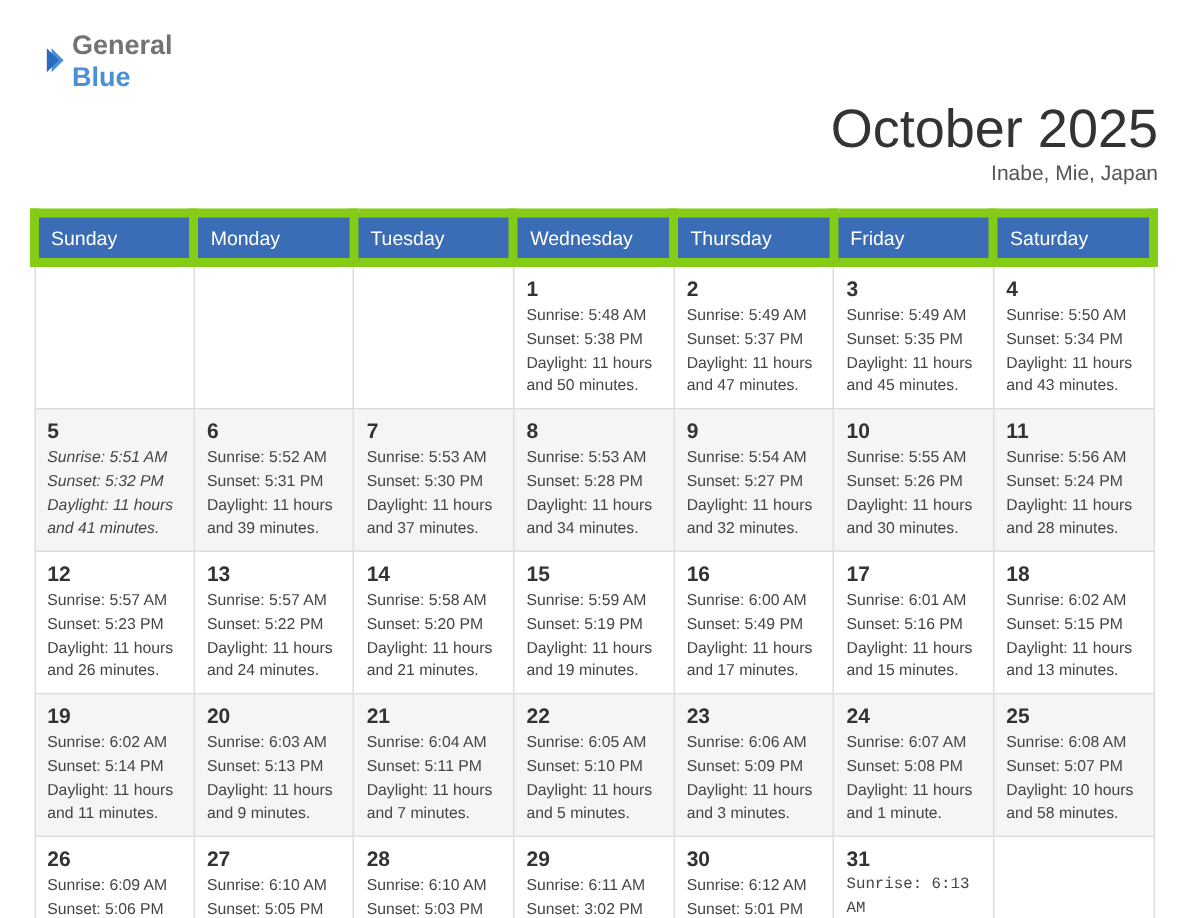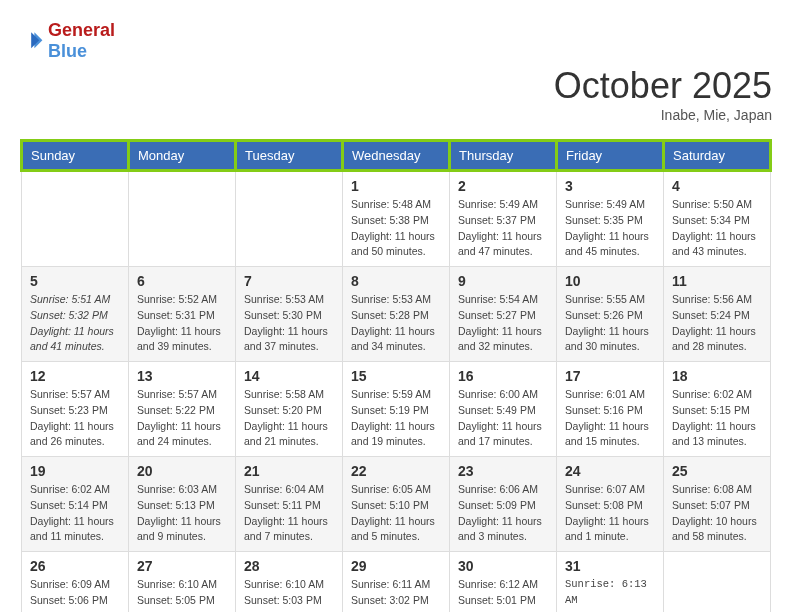--- a/index.html
+++ b/index.html
@@ -17,21 +17,21 @@
       margin-bottom: 16px;
     }
     .logo {
       display: flex;
       align-items: center;
       gap: 4px;
     }
     .logo-text-general {
       font-size: 18px;
       font-weight: bold;
-      color: #b91c1c;
+      color: #737373;
     }
     .logo-text-blue {
       font-size: 18px;
       font-weight: bold;
       color: #4a90d9;
     }
     .logo-icon {
       width: 24px;
       height: 24px;
     }
@@ -53,21 +53,21 @@
       border-collapse: collapse;
       border: 1px solid #ccc;
     }
     .calendar th {
       background: #3a6db5;
       color: #fff;
       text-align: left;
       padding: 6px 8px;
       font-size: 13px;
       font-weight: normal;
-      border: 3px solid #84cc16;
+      border: 6px solid #84cc16;
     }
     .calendar td {
       vertical-align: top;
       padding: 6px 8px;
       border: 1px solid #ddd;
       width: 107px;
       min-height: 90px;
       background: #fff;
     }
     .calendar tr:nth-child(even) td {

